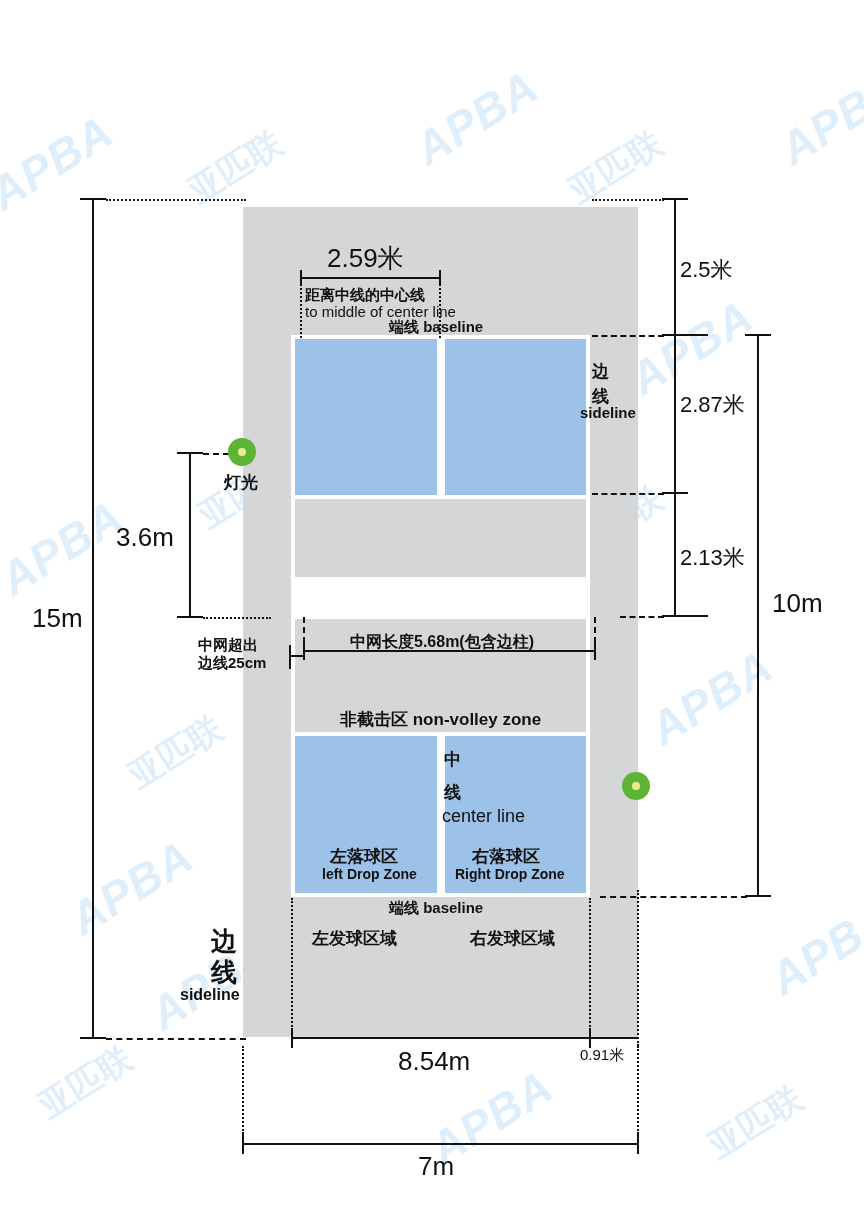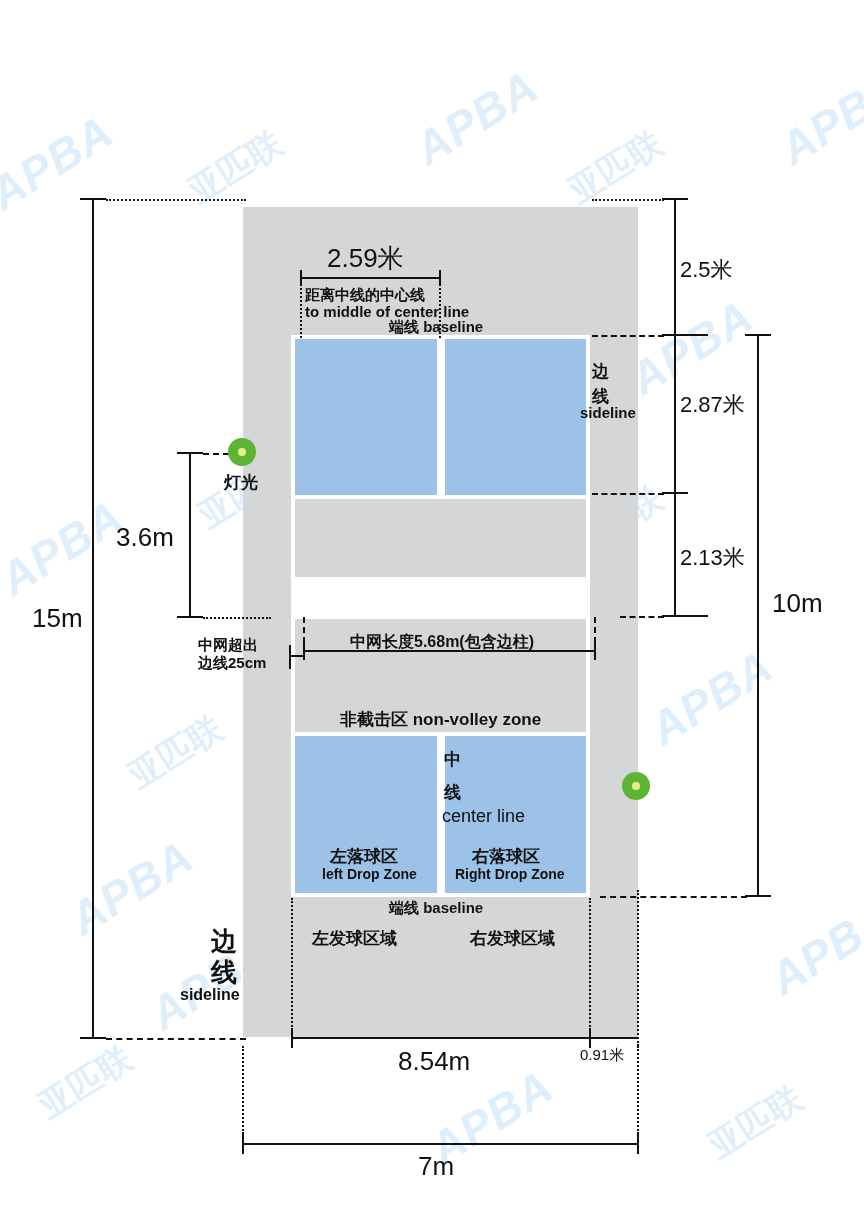--- a/index.html
+++ b/index.html
@@ -137,21 +137,21 @@
 
   <div class="ball" style="left:622px;top:772px;width:28px;height:28px;"></div>
 
   <div class="solid-h" style="left:300px;top:277px;width:140px;"></div>
   <div class="solid-v" style="left:300px;top:270px;height:14px;"></div>
   <div class="solid-v" style="left:439px;top:270px;height:14px;"></div>
   <div class="dot-v" style="left:300px;top:284px;height:54px;"></div>
   <div class="dot-v" style="left:439px;top:284px;height:54px;"></div>
   <div class="lbl big-dim" style="left:327px;top:241px;">2.59米</div>
   <div class="lbl cn-b" style="left:305px;top:286px;">距离中线的中心线</div>
-  <div class="lbl sm-dim" style="left:305px;top:303px;font-weight:700;">to middle of center line</div>
+  <div class="lbl sm-dim" style="left:305px;top:303px;font-weight:400;">to middle of center line</div>
   <div class="lbl cn-b" style="left:389px;top:318px;">端线 baseline</div>
 
   <div class="solid-h" style="left:662px;top:198px;width:26px;"></div>
   <div class="solid-v" style="left:674px;top:198px;height:138px;"></div>
   <div class="solid-h" style="left:662px;top:334px;width:46px;"></div>
   <div class="lbl mid-dim" style="left:680px;top:255px;">2.5米</div>
 
   <div class="solid-v" style="left:674px;top:334px;height:158px;"></div>
   <div class="solid-h" style="left:662px;top:492px;width:26px;"></div>
   <div class="lbl mid-dim" style="left:680px;top:390px;">2.87米</div>

